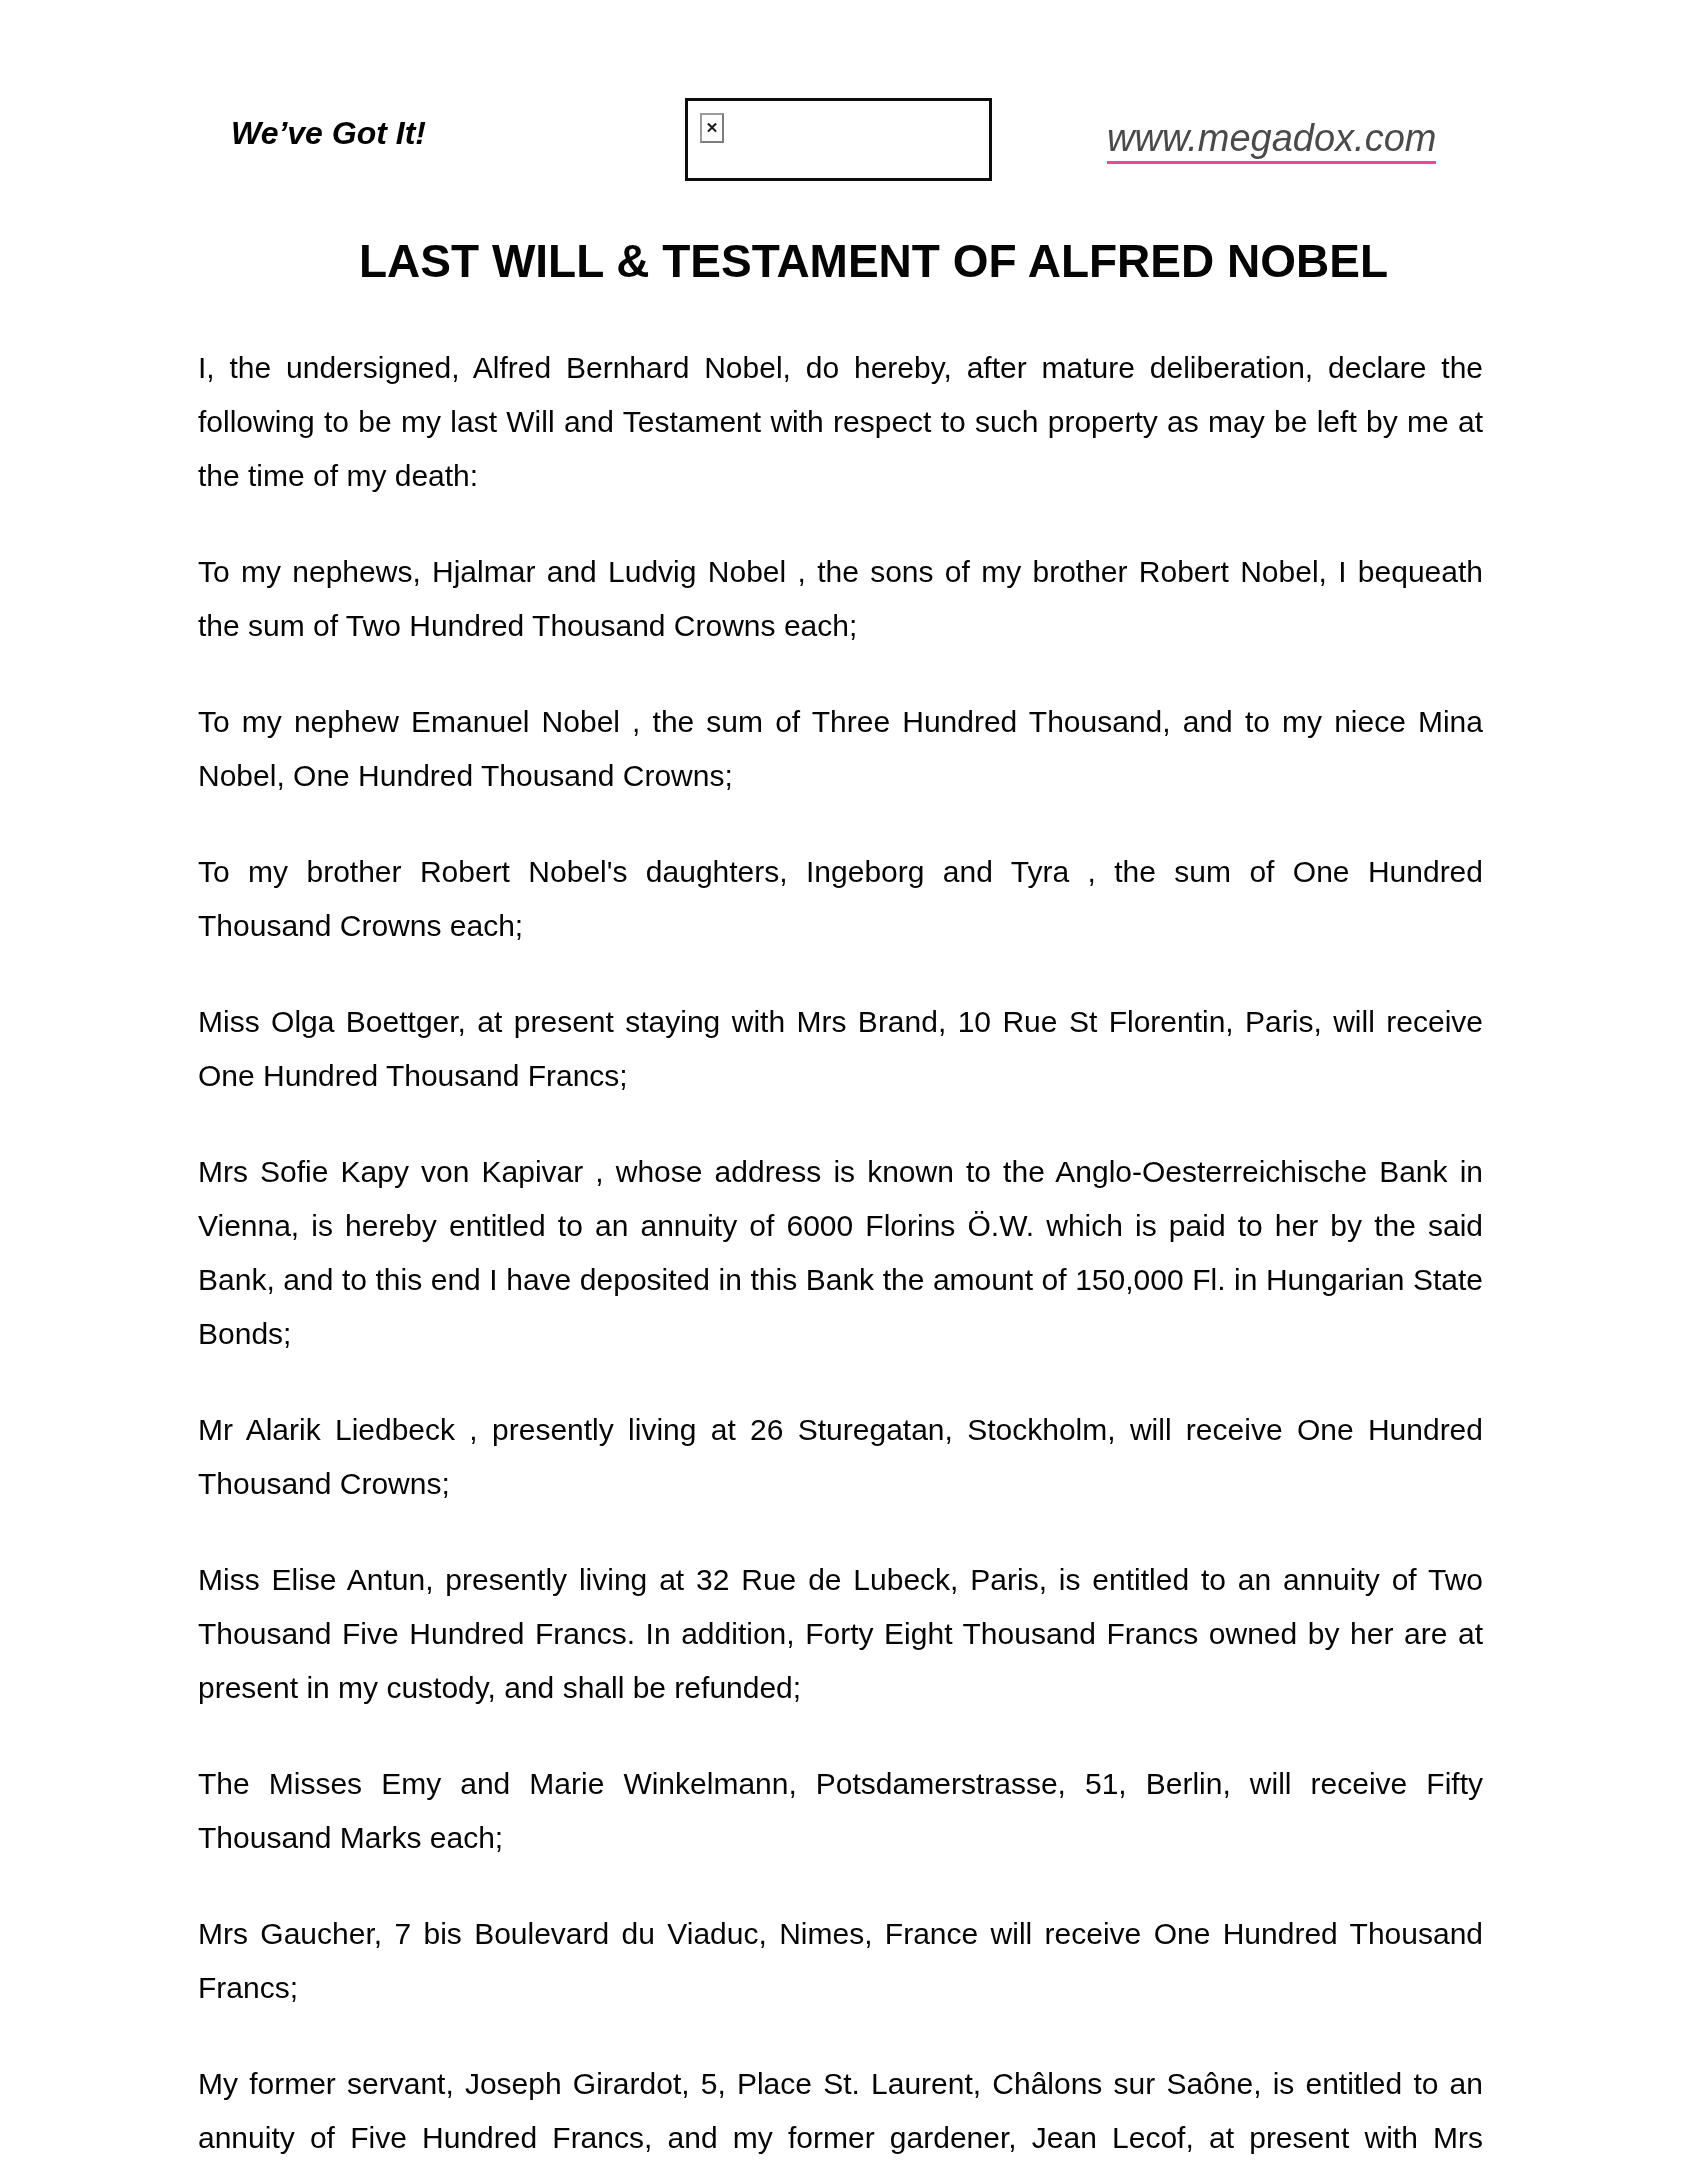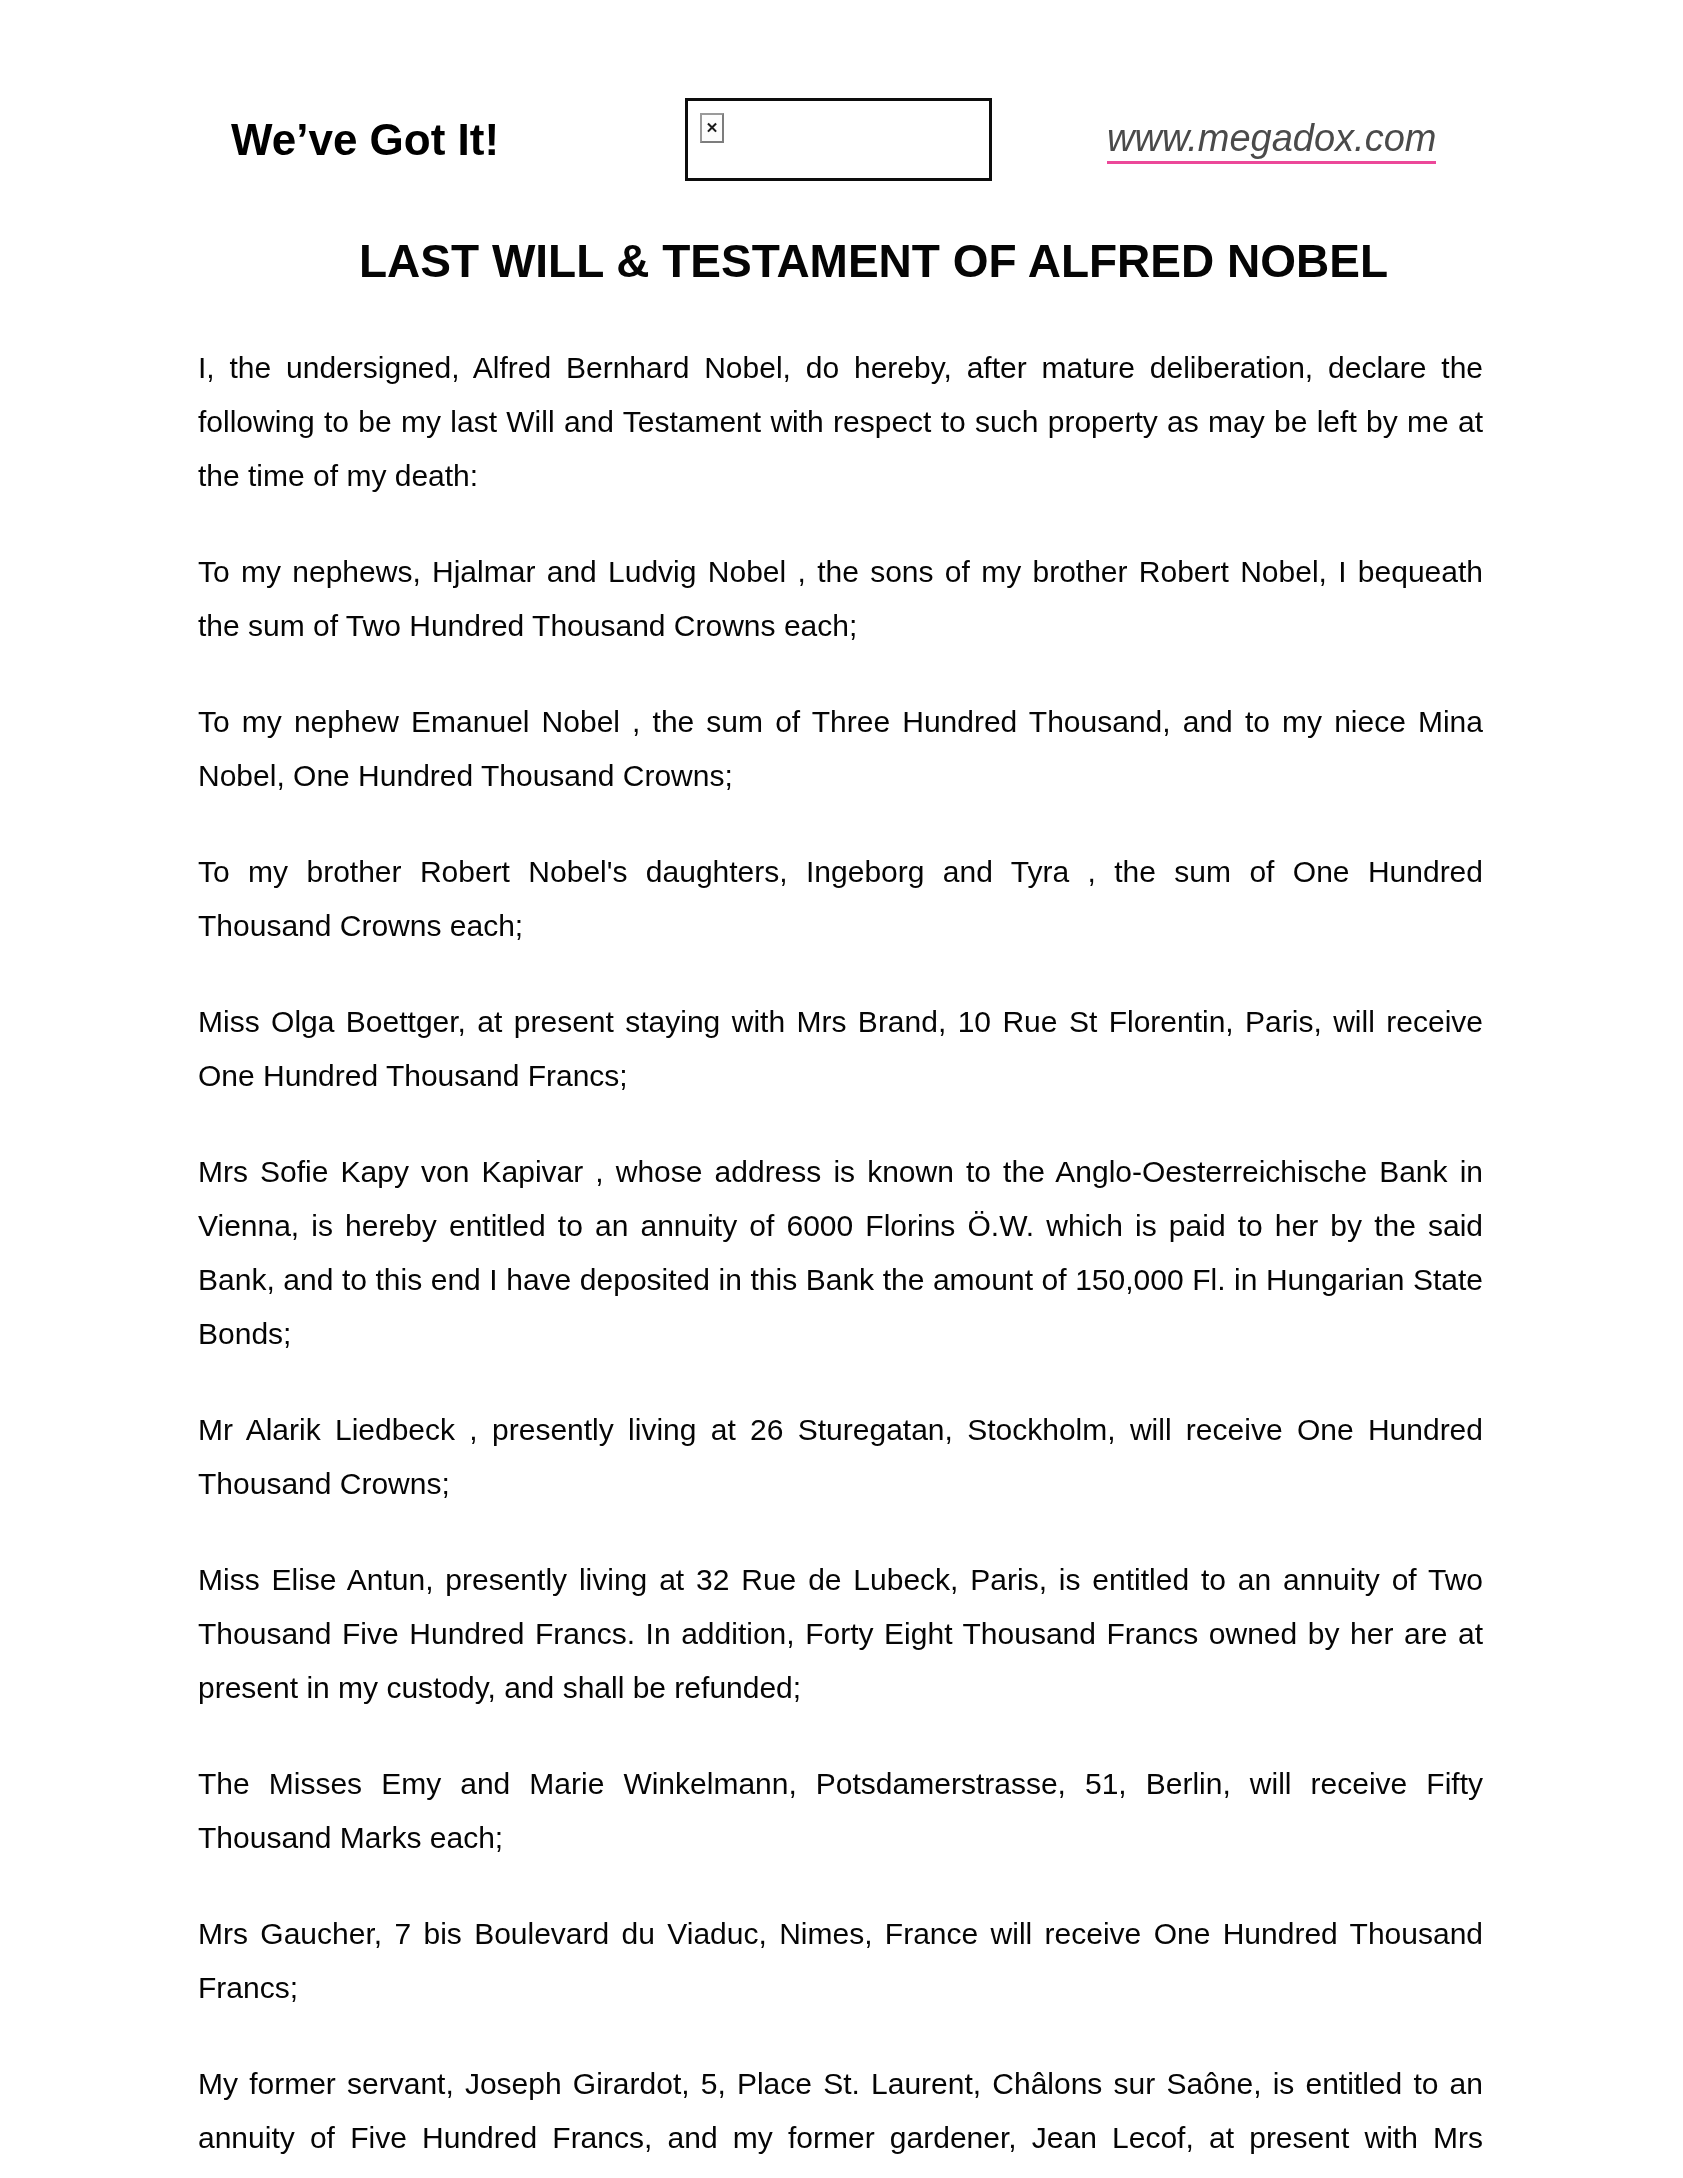--- a/index.html
+++ b/index.html
@@ -12,22 +12,23 @@
     color: #000000;
     overflow: hidden;
     margin: 0 auto;
   }
 
   
   .tagline {
     position: absolute;
     left: 231px;
     top: 115px;
-    font-size: 44px;
+    font-size: 32px;
     font-weight: bold;
+    font-style: italic;
     color: #000000;
     white-space: nowrap;
   }
   .img-placeholder {
     position: absolute;
     left: 685px;
     top: 98px;
     width: 307px;
     height: 83px;
     border: 3px solid #0d0d0d;

